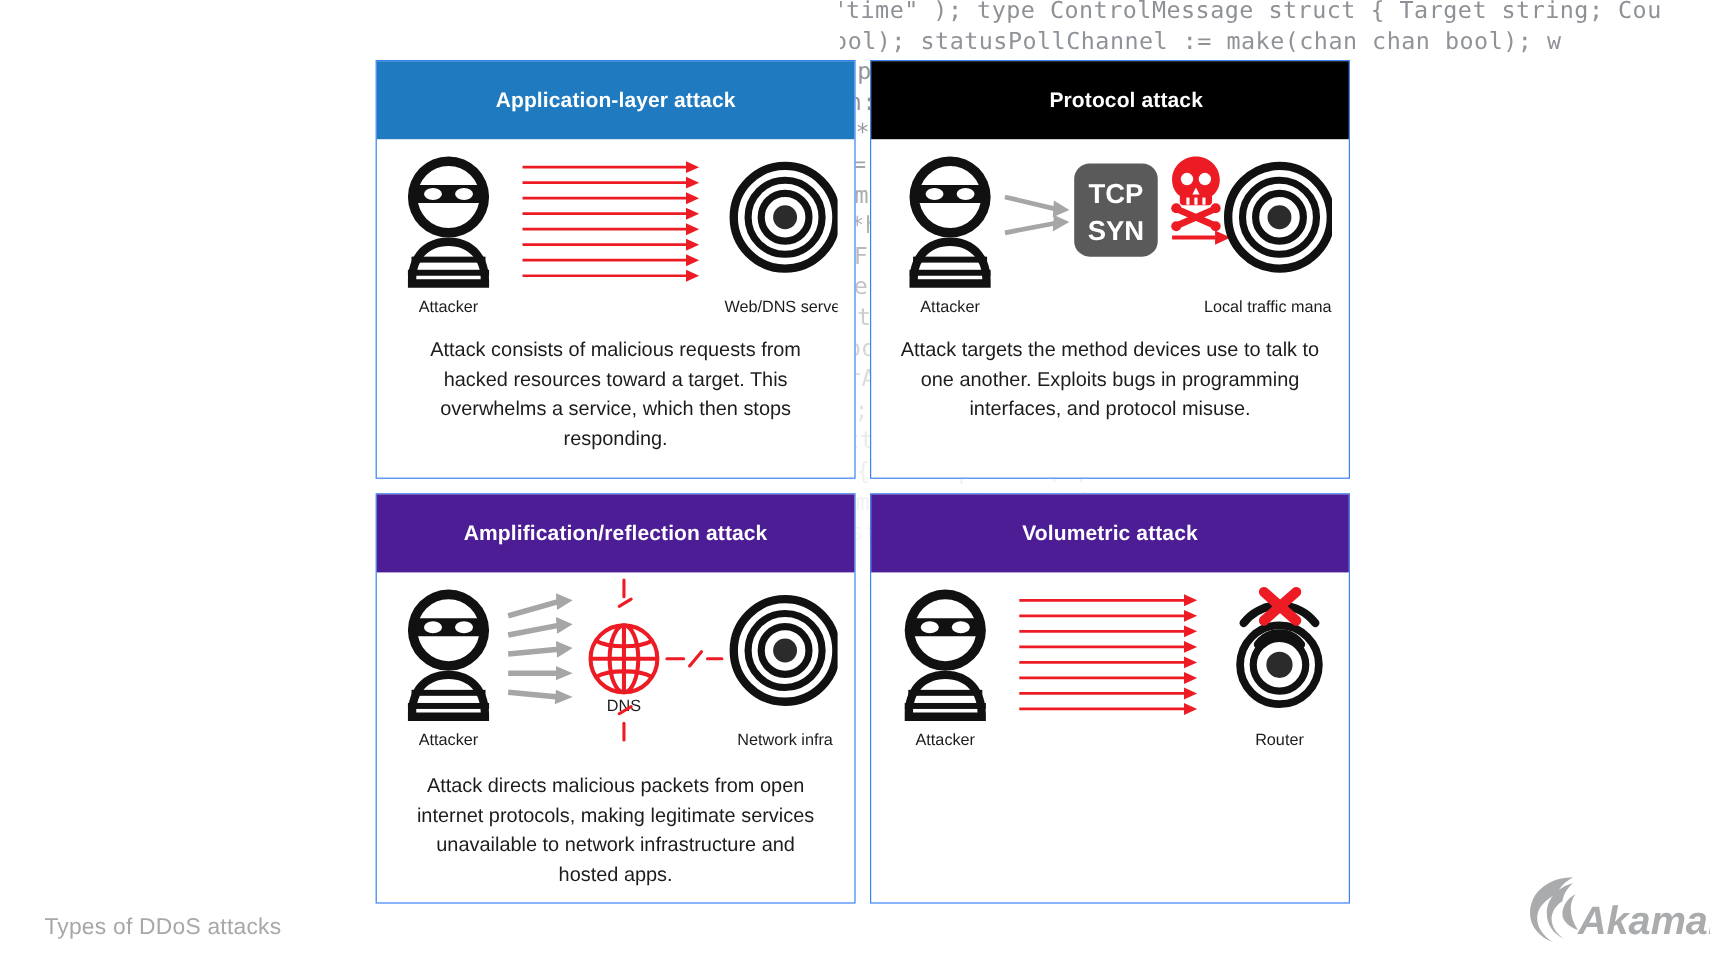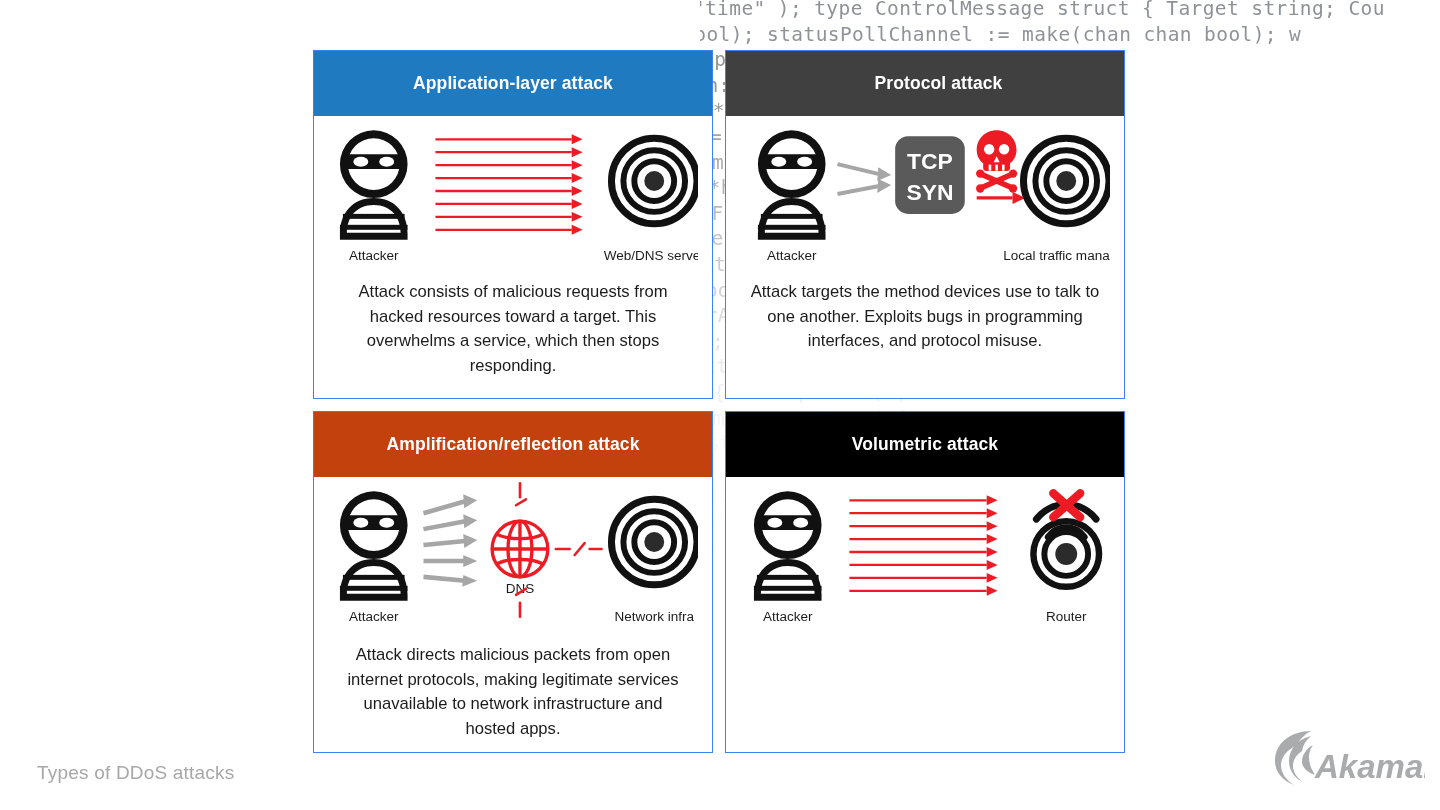--- a/index.html
+++ b/index.html
@@ -147,21 +147,21 @@
             <circle cx="45" cy="45" r="10" fill="#2b2b2b"></circle>
           </g>
           <text x="328" y="144" text-anchor="middle" font-family="Liberation Sans, sans-serif" font-size="13.6" fill="#1c1c1c">Web/DNS server</text>
         </svg>
       </div>
       <div class="desc">Attack consists of malicious requests from hacked resources toward a target. This overwhelms a service, which then stops responding.</div>
     </div>
   </div>
 
   <div class="card r1">
-    <div class="card-header" style="background:#404040;padding-left:27px;">
+    <div class="card-header" style="background:#000000;padding-left:27px;">
       <span>Protocol  attack</span>
     </div>
     <div class="card-body">
       <div class="diagram">
         <svg width="372" height="150" viewBox="0 0 372 150">
 
           <g transform="translate(18,14)" fill="#111">
             <path d="M68,34 a34,34 0 1,0 -68,0 a34,34 0 1,0 68,0 Z M60,34 a26,26 0 1,1 -52,0 a26,26 0 1,1 52,0 Z"></path>
             <rect x="6" y="24" width="56" height="15" rx="2"></rect>
             <ellipse cx="21" cy="31.5" rx="7.5" ry="5" fill="#fff"></ellipse>
@@ -217,21 +217,21 @@
             <circle cx="45" cy="45" r="10" fill="#2b2b2b"></circle>
           </g>
           <text x="328" y="144" text-anchor="middle" font-family="Liberation Sans, sans-serif" font-size="13.6" fill="#1c1c1c">Local traffic manager</text>
         </svg>
       </div>
       <div class="desc">Attack targets the method devices use to talk to one another. Exploits bugs in programming interfaces, and protocol misuse.</div>
     </div>
   </div>
 
   <div class="card r2">
-    <div class="card-header" style="background:#c2410c;">
+    <div class="card-header" style="background:#4c1d95;">
       <span>Amplification/reflection attack</span>
     </div>
     <div class="card-body">
       <div class="diagram">
         <svg width="372" height="150" viewBox="0 0 372 150">
 
           <g transform="translate(12,14)" fill="#111">
             <path d="M68,34 a34,34 0 1,0 -68,0 a34,34 0 1,0 68,0 Z M60,34 a26,26 0 1,1 -52,0 a26,26 0 1,1 52,0 Z"></path>
             <rect x="6" y="24" width="56" height="15" rx="2"></rect>
             <ellipse cx="21" cy="31.5" rx="7.5" ry="5" fill="#fff"></ellipse>
@@ -284,21 +284,21 @@
             <circle cx="45" cy="45" r="10" fill="#2b2b2b"></circle>
           </g>
           <text x="328" y="144" text-anchor="middle" font-family="Liberation Sans, sans-serif" font-size="13.6" fill="#1c1c1c">Network infra</text>
         </svg>
       </div>
       <div class="desc">Attack directs malicious packets from open internet protocols, making legitimate services unavailable to network infrastructure and hosted apps.</div>
     </div>
   </div>
 
   <div class="card r2">
-    <div class="card-header" style="background:#000000;">
+    <div class="card-header" style="background:#4c1d95;">
       <span>Volumetric attack</span>
     </div>
     <div class="card-body">
       <div class="diagram">
         <svg width="372" height="150" viewBox="0 0 372 150">
 
           <g transform="translate(14,14)" fill="#111">
             <path d="M68,34 a34,34 0 1,0 -68,0 a34,34 0 1,0 68,0 Z M60,34 a26,26 0 1,1 -52,0 a26,26 0 1,1 52,0 Z"></path>
             <rect x="6" y="24" width="56" height="15" rx="2"></rect>
             <ellipse cx="21" cy="31.5" rx="7.5" ry="5" fill="#fff"></ellipse>

